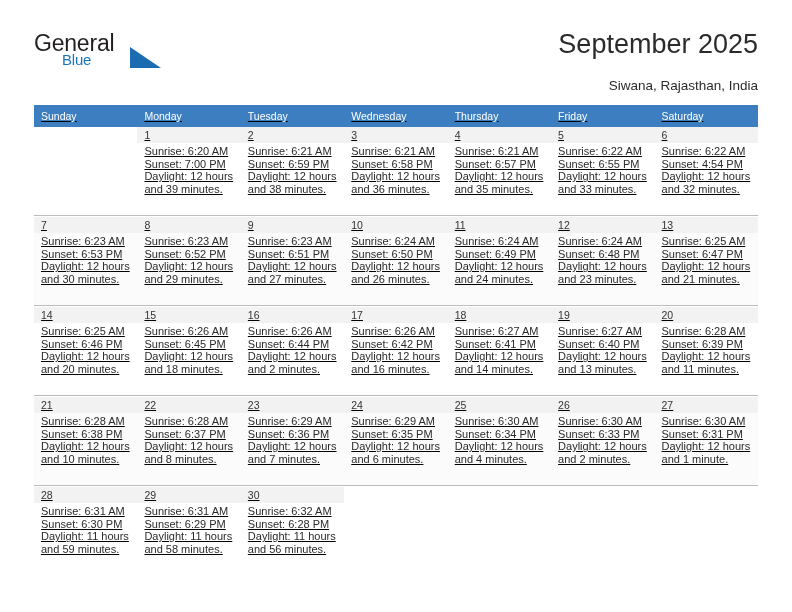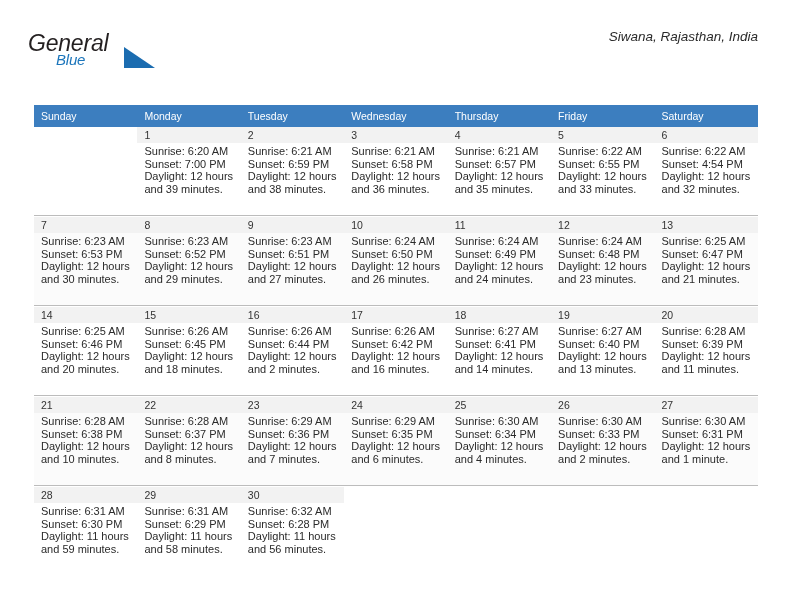--- a/index.html
+++ b/index.html
@@ -17,25 +17,24 @@
   .page {
     position: relative;
     width: 792px;
     height: 612px;
     box-sizing: border-box;
   }
 
   
   .header {
     position: absolute;
-    left: 28px;
+    left: 34px;
     top: 28px;
     right: 34px;
     height: 62px;
-    font-style: italic;
   }
   .brand {
     position: absolute;
     left: 0;
     top: 2px;
     width: 200px;
     height: 56px;
   }
   .brand-general {
     position: absolute;
@@ -76,32 +75,33 @@
     color: #2b2b2b;
     line-height: 32px;
     white-space: nowrap;
     font-weight: normal;
     margin: 0;
   }
   .cal-subtitle {
     font-size: 13.5px;
     color: #2b2b2b;
     line-height: 18px;
-    margin-top: 0;
+    margin-top: 17px;
     white-space: nowrap;
   }
 
   
   .calendar {
     position: absolute;
     left: 34px;
     top: 105px;
     width: 724px;
     border-collapse: collapse;
     table-layout: fixed;
+    text-decoration: underline;
   }
   .calendar th {
     background: #3c7ebf;
     color: #ffffff;
     font-size: 10.5px;
     font-weight: normal;
     text-align: left;
     padding: 5px 0 5px 7px;
     height: 10px;
     border: none;
@@ -156,20 +156,21 @@
 
   <div class="header">
 
     <div class="brand">
       <span class="brand-general">General</span>
       <span class="brand-triangle"></span>
       <span class="brand-blue">Blue</span>
     </div>
 
     <div class="title-block">
+      <div class="cal-title">September 2025</div>
       <div class="cal-subtitle">Siwana, Rajasthan, India</div>
     </div>
 
   </div>
 
   <table class="calendar">
     <thead>
       <tr>
         <th>Sunday</th>
         <th>Monday</th>

